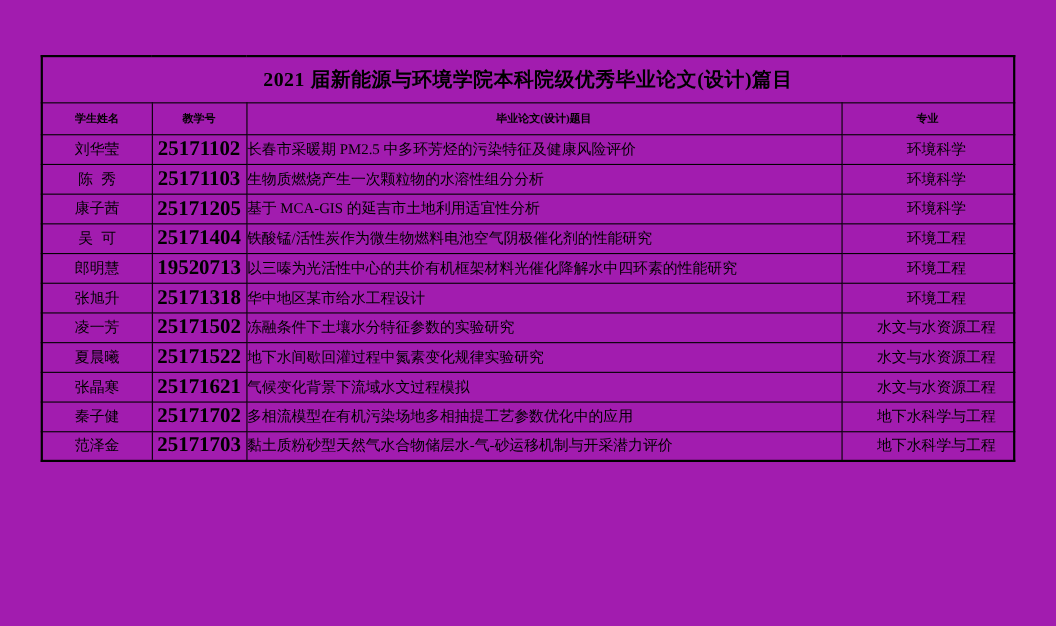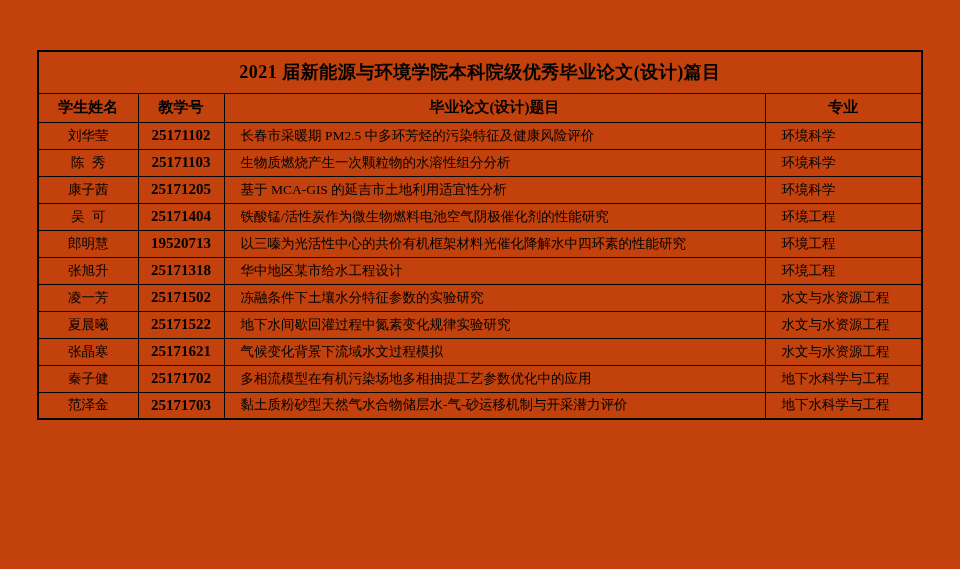--- a/index.html
+++ b/index.html
@@ -7,21 +7,21 @@
   body {
     width: 960px; height: 569px;
     font-family: "Liberation Serif", "DejaVu Serif", serif;
     color: #000000;
     position: relative;
     overflow: hidden;
   }
   .page {
     position: relative;
     width: 960px; height: 569px;
-    background: #c2410c;
+    background: #a21caf;
   }
   table.thesis-table {
     position: absolute;
     left: 37px; top: 50px;
     width: 884px;
     border-collapse: collapse;
     table-layout: fixed;
     border: 2px solid #000000;
   }
   table.thesis-table td, table.thesis-table th {
@@ -35,28 +35,28 @@
     text-align: center;
     font-weight: bold;
     font-size: 18px;
     letter-spacing: 0.5px;
     border-bottom: 1px solid #000000;
   }
   .header-row th {
     height: 29px;
     text-align: center;
     font-weight: bold;
-    font-size: 15px;
+    font-size: 10px;
   }
   tbody td { height: 27px; font-size: 13.5px; margin-top: 24px; }
   td.col-name  { text-align: center; }
   td.col-name.spaced { letter-spacing: 0.55em; text-indent: 0.55em; }
-  td.col-id    { text-align: center; font-weight: bold; font-size: 15px; }
-  td.col-thesis{ text-align: left; padding-left: 16px; }
-  td.col-major { text-align: left; padding-left: 16px; }
+  td.col-id    { text-align: center; font-weight: bold; font-size: 19px; }
+  td.col-thesis{ text-align: left; padding-left: 0; }
+  td.col-major { text-align: center; padding-left: 16px; }
 </style>
 </head>
 <body>
 
 <div class="page">
   <table class="thesis-table">
     <colgroup>
       <col style="width:100px">
       <col style="width:86px">
       <col style="width:541px">

